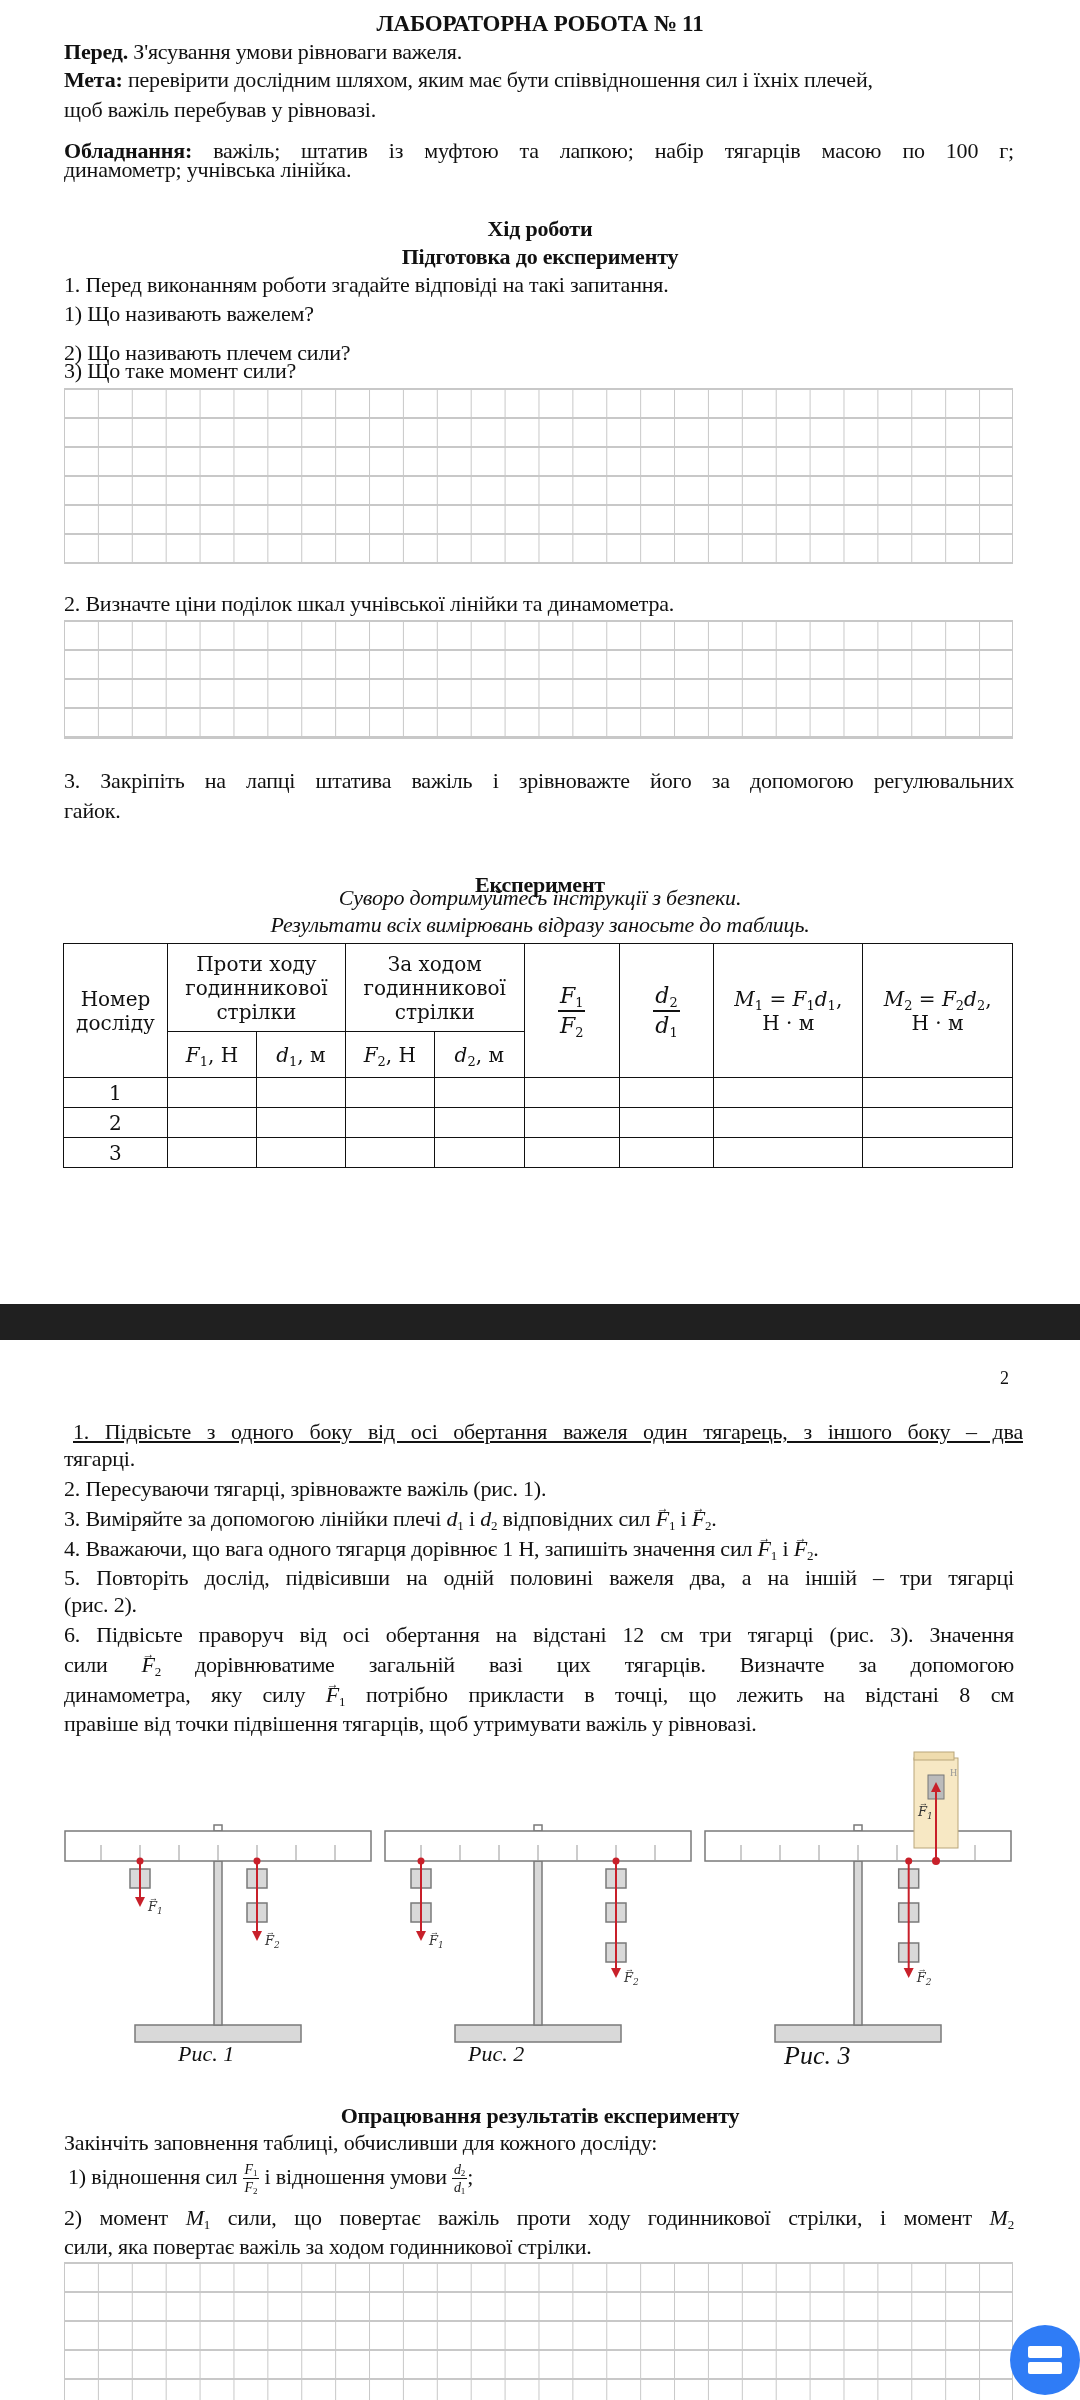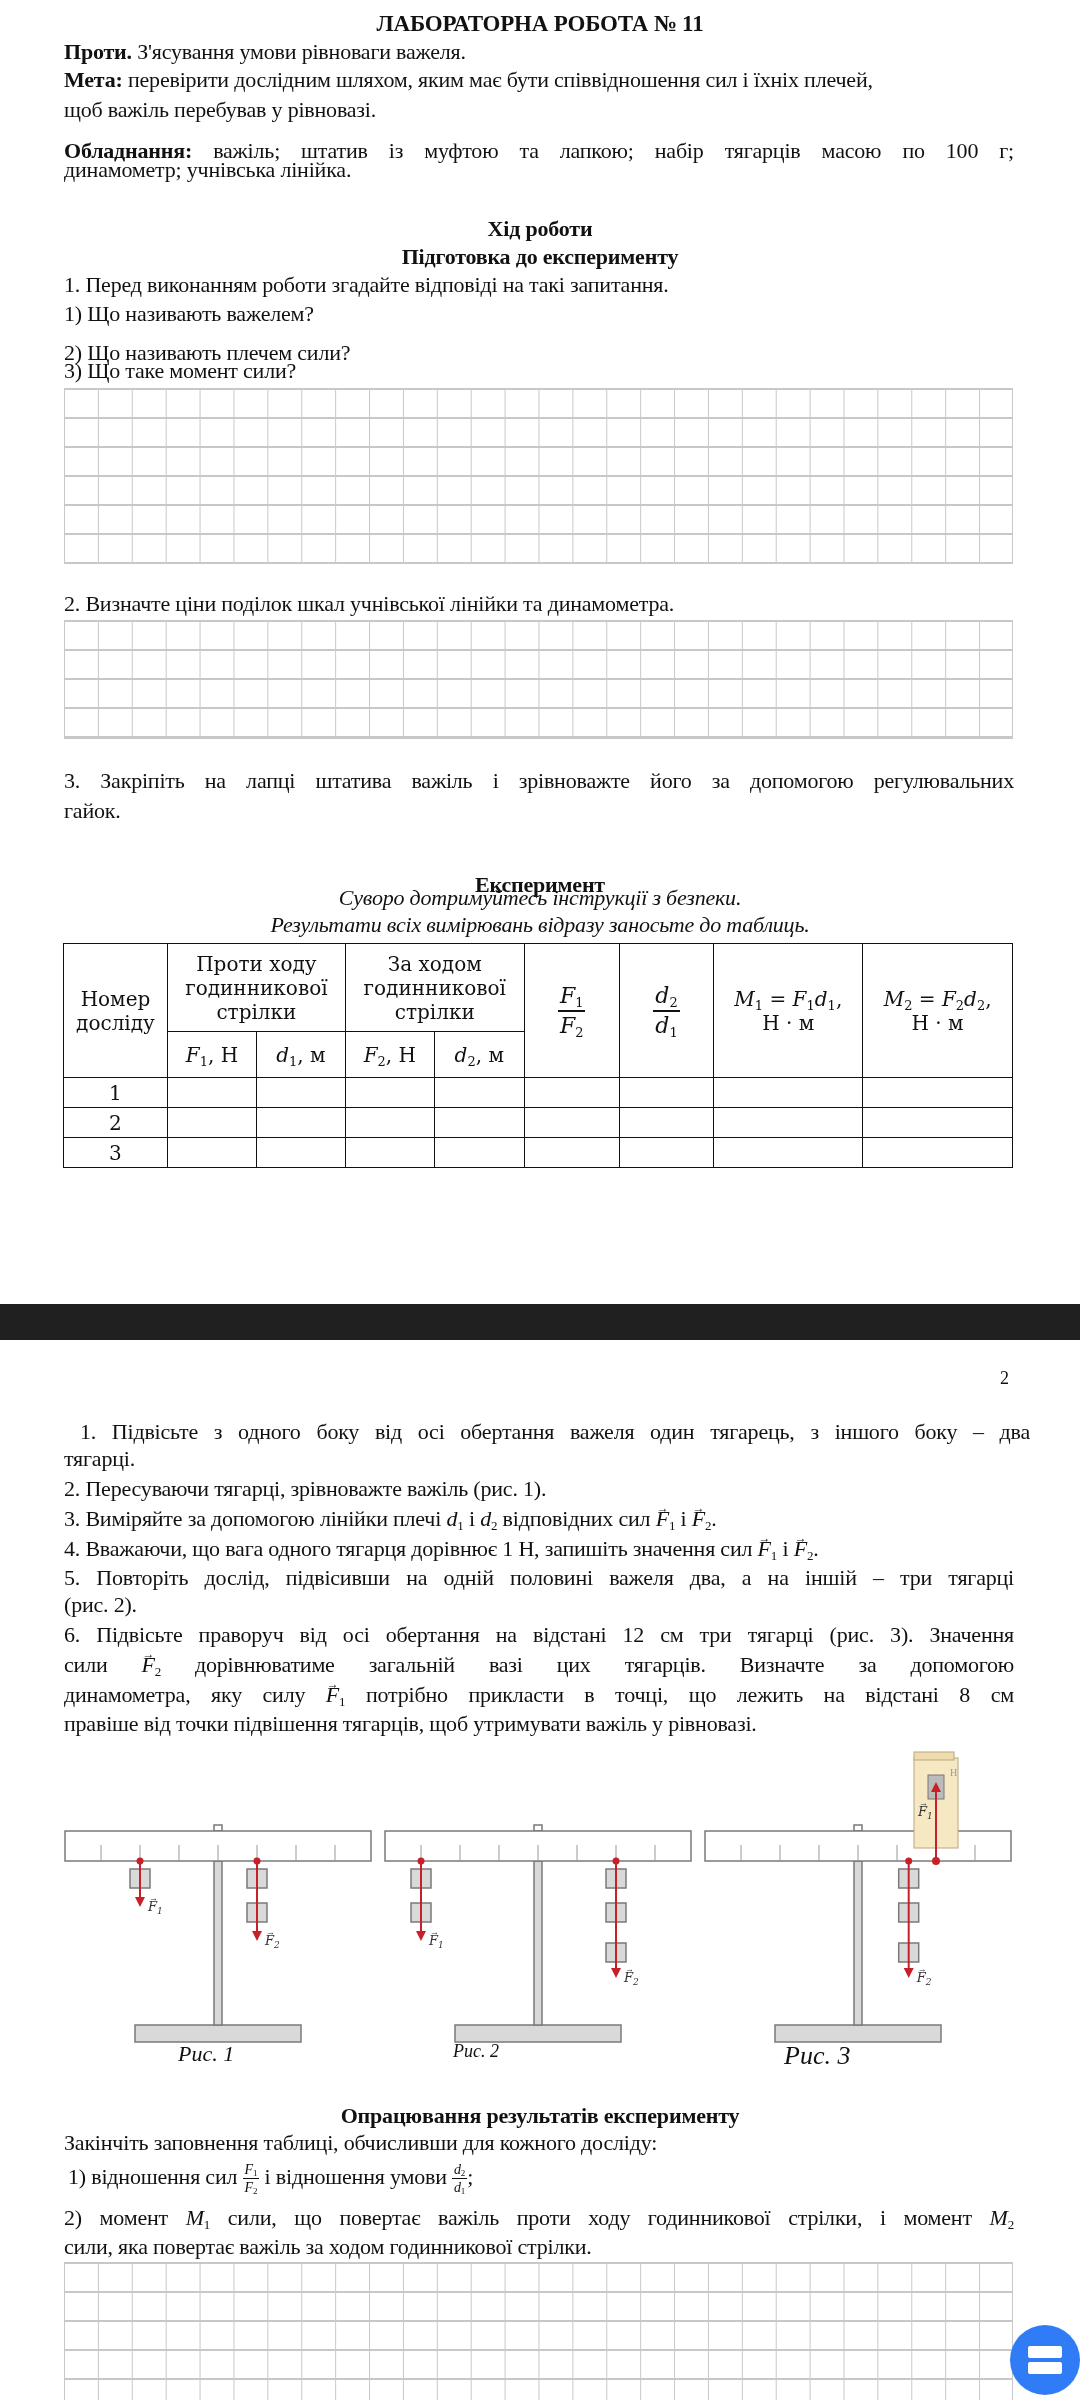--- a/index.html
+++ b/index.html
@@ -31,21 +31,21 @@
   .fab span { display:block; width:34px; height:12px; background:#fff; border-radius:2px; }
   .vec { position:relative; display:inline-block; }
   .vec::before { content:"\2192"; position:absolute; left:1px; top:-11px; font-size:12px; font-style:normal; }
 </style>
 </head>
 <body>
 
 <div class="abs txt b center" style="top:13px;font-size:23px;">ЛАБОРАТОРНА РОБОТА № 11</div>
 
 <div class="abs txt" style="left:64px;top:41px;">
-  <span class="b">Проти.</span>
+  <span class="b">Перед.</span>
   <span>З'ясування умови рівноваги важеля.</span>
 </div>
 <div class="abs txt" style="left:64px;top:69px;">
   <span class="b">Мета:</span>
   <span>перевірити дослідним шляхом, яким має бути співвідношення сил і їхніх плечей,</span>
 </div>
 <div class="abs txt" style="left:64px;top:99px;">щоб важіль перебував у рівновазі.</div>
 <div class="abs txt just" style="left:64px;top:140px;width:950px;">
   <span class="b">Обладнання:</span>
   <span>важіль; штатив із муфтою та лапкою; набір тягарців масою по 100 г;</span>
@@ -159,21 +159,21 @@
         <td></td>
         <td></td>
   </tr>
 </tbody>
   </table>
 
 <div class="sep"></div>
 
 <div class="abs" style="left:1000px;top:1368px;font-size:18px;font-family:'Liberation Serif',serif;">2</div>
 
-<div class="abs txt just" style="left:80px;top:1421px;width:950px;">1. Підвісьте з одного боку від осі обертання важеля один тягарець, з іншого боку – два</div>
+<div class="abs txt just" style="left:73px;top:1421px;width:950px;text-decoration:underline;">1. Підвісьте з одного боку від осі обертання важеля один тягарець, з іншого боку – два</div>
 <div class="abs txt" style="left:64px;top:1448px;">тягарці.</div>
 <div class="abs txt" style="left:64px;top:1478px;">2. Пересуваючи тягарці, зрівноважте важіль (рис. 1).</div>
 <div class="abs txt" style="left:64px;top:1508px;">
   <span>3. Виміряйте за допомогою лінійки плечі</span>
   <i>d</i><sub>1</sub>
   <span>і</span>
   <i>d</i><sub>2</sub>
   <span>відповідних сил</span>
   <i class="vec">F</i><sub>1</sub>
   <span>і</span>
@@ -271,21 +271,21 @@
     <rect x="928" y="35" width="16" height="24" fill="#bbb" stroke="#777" stroke-width="1"></rect>
     <text x="950" y="36" font-size="10" fill="#999">Н</text>
     <line x1="936" y1="121" x2="936" y2="50" stroke="#c8202a" stroke-width="2"></line>
     <polygon points="931,52 941,52 936,42" fill="#c8202a"></polygon>
     <circle cx="936" cy="121" r="4" fill="#c8202a"></circle>
     <text x="918" y="76" font-family="DejaVu Serif, serif" font-style="italic" font-size="13" fill="#333">F<tspan font-size="9" dy="3">1</tspan></text>
     <text x="919" y="66" font-size="9" fill="#333">→</text>
   </svg>
 
 <div class="abs i" style="left:178px;top:2041px;font-size:22px;">Рис. 1</div>
-<div class="abs i" style="left:453px;top:2041px;font-size:18px;">Рис. 2</div>
+<div class="abs i" style="left:468px;top:2041px;font-size:22px;">Рис. 2</div>
 <div class="abs i" style="left:784px;top:2041px;font-size:26px;">Рис. 3</div>
 
 <div class="abs txt b center" style="top:2105px;">Опрацювання результатів експерименту</div>
 <div class="abs txt" style="left:64px;top:2132px;">Закінчіть заповнення таблиці, обчисливши для кожного досліду:</div>
 <div class="abs txt" style="left:68px;top:2163px;">
   <span>1) відношення сил</span>
   <span class="frac i" style="font-size:14px;line-height:14px;">
     <span class="num" style="border-bottom-width:1px;padding-bottom:1px;"><span>F</span><sub style="font-size:9px;vertical-align:-2px;">1</sub></span>
     <span class="den"><span>F</span><sub style="font-size:9px;vertical-align:-2px;">2</sub></span>
   </span>

